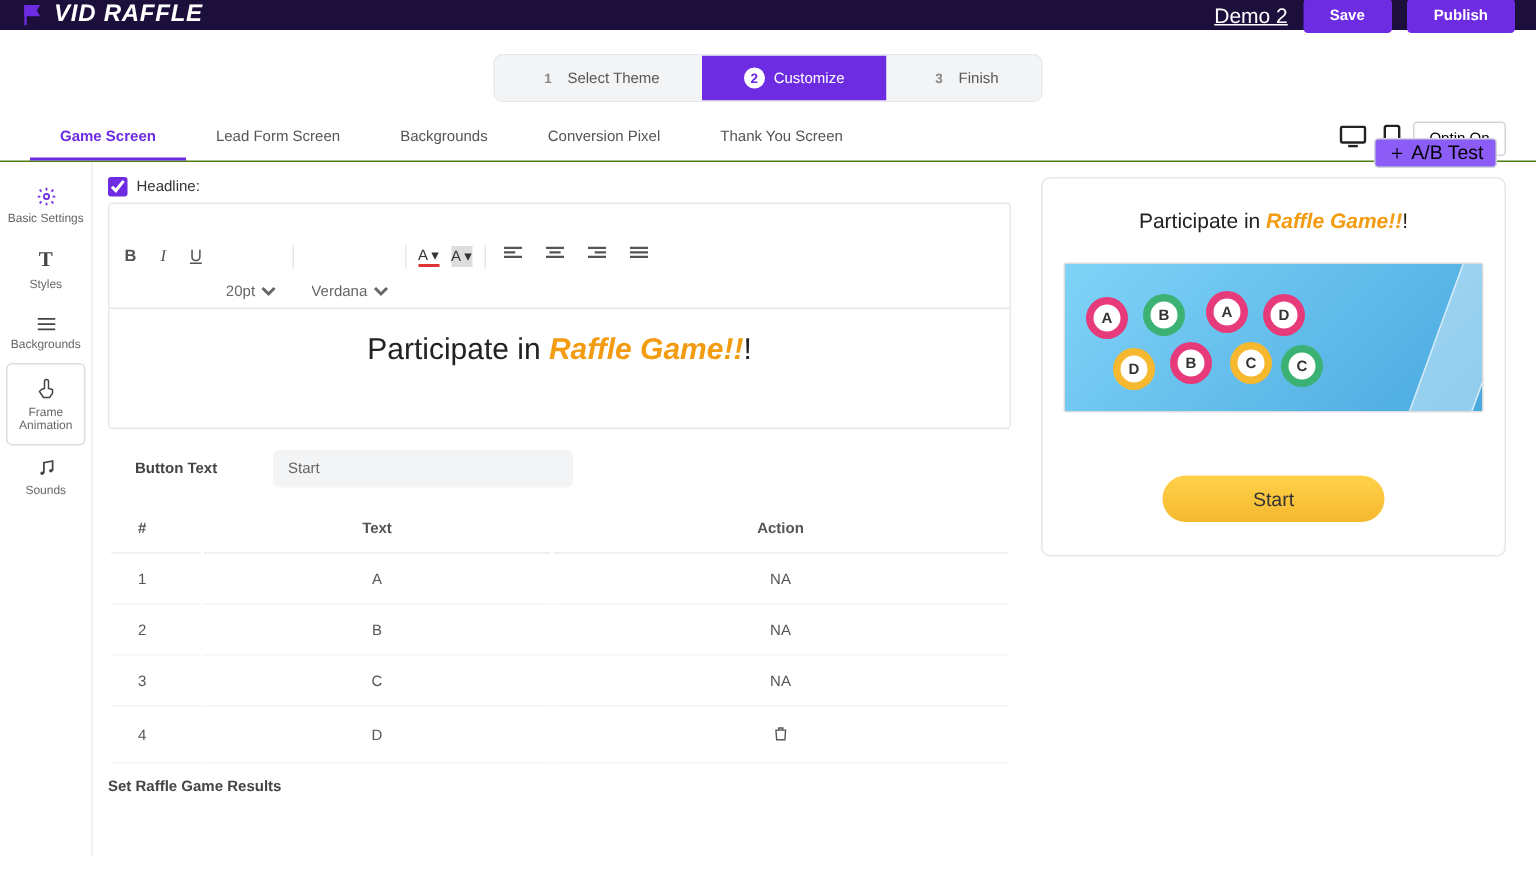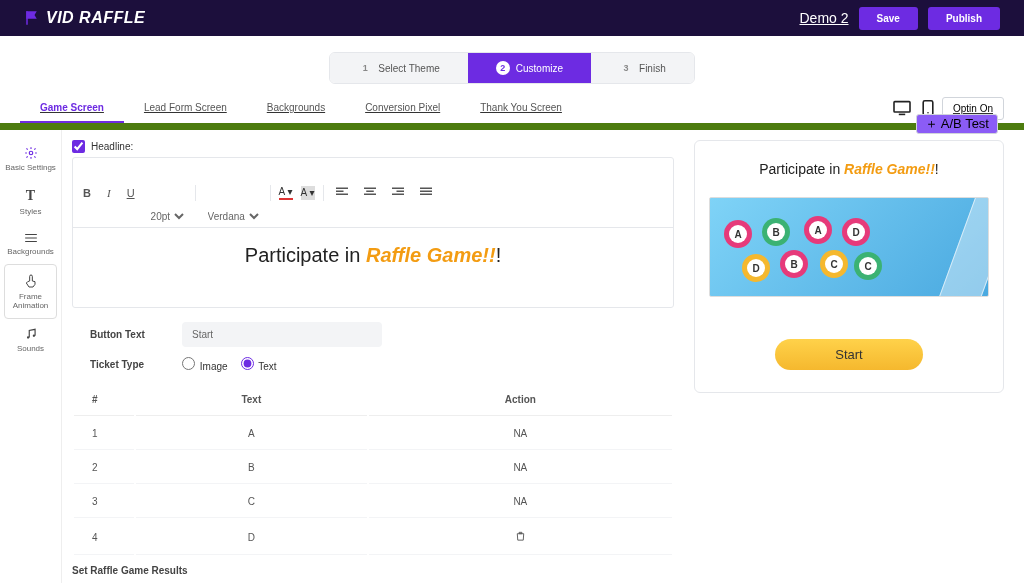--- a/index.html
+++ b/index.html
@@ -1,36 +1,36 @@
 <!DOCTYPE html>
 <html><head>
 <meta charset="utf-8">
 <style>
   * { box-sizing: border-box; margin: 0; padding: 0; }
   body { font-family: -apple-system, BlinkMacSystemFont, "Segoe UI", Arial, sans-serif; font-size: 11px; color: #333; background: #fff; width: 1024px; height: 583px; overflow: hidden; }
   
   
-  .topbar { background: #1c0f3c; height: 36px; display: flex; align-items: center; justify-content: space-between; padding: 0 24px; gap: 13px; }
+  .topbar { background: #1c0f3c; height: 20px; display: flex; align-items: center; justify-content: space-between; padding: 0 14px; gap: 13px; }
   .logo { color: #fff; font-weight: 800; font-style: italic; font-size: 16px; letter-spacing: .5px; display: flex; align-items: center; gap: 4px; }
   .logo-flag { width: 18px; height: 18px; display: inline-block; }
   .topbar-right { display: flex; align-items: center; gap: 10px; }
   .demo-link { color: #fff; font-size: 14px; text-decoration: underline; cursor: pointer; }
   .top-btn { background: #6d2be2; color: #fff; border: none; padding: 6px 18px; border-radius: 3px; font-size: 10px; font-weight: 600; cursor: pointer; }
   
   
   .stepper-wrap { display: flex; justify-content: center; padding: 16px 0 10px; }
   .stepper { display: inline-flex; border-radius: 6px; overflow: hidden; border: 1px solid #e5e7eb; }
   .step { padding: 8px 28px; background: #f3f4f6; font-size: 10px; color: #555; display: flex; align-items: center; gap: 6px; cursor: pointer; }
   .step.active { background: #6d2be2; color: #fff; }
   .step-num { font-weight: 600; display: inline-flex; align-items: center; justify-content: center; width: 14px; height: 14px; border-radius: 50%; font-size: 9px; }
   .step.active .step-num { background: #fff; color: #6d2be2; }
   .step:not(.active) .step-num { color: #888; }
   
   
-  .tabs-row { display: flex; align-items: center; justify-content: space-between; border-bottom: 7px solid #4d7c0f; padding: 0 20px; text-decoration: underline; }
+  .tabs-row { display: flex; align-items: center; justify-content: space-between; border-bottom: 1px solid #4d7c0f; padding: 0 20px; }
   .tabs { display: flex; }
   .tab { padding: 8px 20px; font-size: 10px; color: #555; cursor: pointer; }
   .tab.active { color: #6d2be2; border-bottom: 2px solid #6d2be2; font-weight: 600; }
   .tabs-right { display: flex; align-items: center; gap: 6px; }
   .device { padding: 2px; cursor: pointer; color: #333; }
   .device.inactive { color: #999; }
   .optin-btn { border: 1px solid #d1d5db; background: #fff; padding: 5px 10px; font-size: 10px; border-radius: 3px; cursor: pointer; }
 
   
   .main { display: flex; height: calc(100% - 36px - 54px - 30px); }
@@ -216,27 +216,20 @@
       <div class="rte-content">
         <span class="rte-headline-plain">Participate in </span><span class="rte-headline-accent">Raffle Game!!</span><span class="rte-headline-plain">!</span>
       </div>
     </div>
 
     <div class="form-row">
       <div class="form-label">Button Text</div>
       <input class="form-input" value="Start" style="">
     </div>
 
-    <div class="form-row">
-      <div class="form-label">Ticket Type</div>
-      <div class="radio-row">
-        <label><input type="radio" name="tt" style=""> <span>Image</span></label>
-        <label><input type="radio" name="tt" checked="" style=""> <span>Text</span></label>
-      </div>
-    </div>
 
     <table class="ticket-table">
       <thead>
         <tr>
           <th>#</th>
           <th>Text</th>
           <th>Action</th>
         </tr>
       </thead>
       <tbody id="tickets-body">

